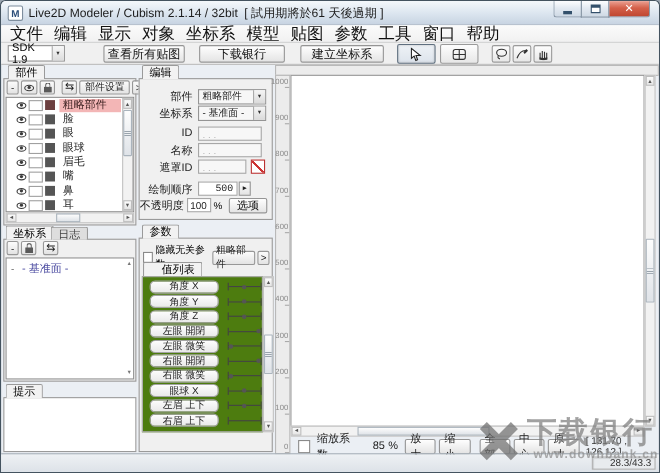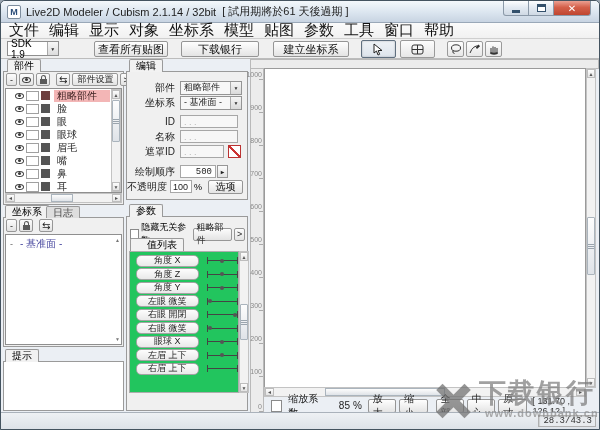--- a/index.html
+++ b/index.html
@@ -117,21 +117,21 @@
   .rtick::after { content:""; position:absolute; right:-1px; top:8px; width:4px; height:1px; background:#aaa; }
   .canvas { position:absolute; background:#fff; border:1px solid #9a9a9a; }
   .btoolbar { position:absolute; display:flex; align-items:center; font-size:10px; color:#222; }
   .bt-btn { height:14px; background:linear-gradient(#fefefe,#e4e4e4); border:1px solid #959595; border-radius:2px;
     font-size:10px; display:flex; align-items:center; justify-content:center; padding:0 4px; margin-left:3px; }
 
   
   .statusbar { position:absolute; left:0; right:0; bottom:0; height:17px; background:linear-gradient(#eef1f4,#dde2e8);
     border-top:1px solid #aab2bb; }
   .mem-box { position:absolute; right:3px; top:2px; width:58px; height:12px; border:1px solid #b0b0b0; background:#e8ebee;
-    font-size:9px; color:#333; display:flex; align-items:center; justify-content:flex-end; padding-right:3px; box-shadow:inset 1px 1px 1px rgba(0,0,0,.12);font-family:Liberation Mono, monospace; }
+    font-size:9px; color:#333; display:flex; align-items:center; justify-content:flex-end; padding-right:3px; box-shadow:inset 1px 1px 1px rgba(0,0,0,.12); }
 
   
   .watermark { position:absolute; left:432px; top:372px; width:166px; height:52px; pointer-events:none; opacity:.72; z-index:9; }
   .wm-x { position:absolute; left:2px; top:10px; width:36px; height:36px; }
   .wm-x::before, .wm-x::after { content:""; position:absolute; left:14px; top:-2px; width:9px; height:40px; background:#6f6f6f; }
   .wm-x::before { transform:rotate(45deg); } .wm-x::after { transform:rotate(-45deg); }
   .wm-name { position:absolute; left:46px; top:2px; font-size:27px; font-weight:bold; color:#7d7d7d; letter-spacing:2px; white-space:nowrap; }
   .wm-url { position:absolute; left:52px; top:34px; font-size:11px; font-weight:bold; color:#8d8d8d; letter-spacing:1px; white-space:nowrap; }
 </style>
 </head>
@@ -369,37 +369,43 @@
 
   <div class="tab" style="left:128px;top:203px;">参数</div>
   <div class="panel-box" style="left:125px;top:215px;width:122px;height:195px;">
     <div style="position:absolute;top:4px;left:3px;display:flex;align-items:center;">
       <span class="checkbox"></span>
       <span style="font-size:9px;margin-left:2px;">隐藏无关参数</span>
       <div class="mini-btn" style="margin-left:3px;font-size:9px;">粗略部件</div>
       <div class="mini-btn" style="min-width:10px;">&gt;</div>
     </div>
     <div class="tab" style="left:3px;top:21px;position:absolute;padding-left:16px;">值列表</div>
-    <div style="position:absolute;left:2px;top:34px;width:110px;height:142px;border:1px solid #adadad;background:#22c55e;overflow:hidden;padding-top:2px;">
+    <div style="position:absolute;left:2px;top:34px;width:110px;height:142px;border:1px solid #adadad;background:#4d7c0f;overflow:hidden;padding-top:2px;">
       <div class="prow">
         <div class="pname">角度 X</div>
         <div class="pslider">
             <span class="pmark" data-pos="center"></span>
           </div>
       </div>
       <div class="prow">
+        <div class="pname">角度 Y</div>
+        <div class="pslider">
+            <span class="pmark" data-pos="center"></span>
+          </div>
+      </div>
+      <div class="prow">
         <div class="pname">角度 Z</div>
         <div class="pslider">
             <span class="pmark" data-pos="center"></span>
           </div>
       </div>
       <div class="prow">
-        <div class="pname">角度 Y</div>
-        <div class="pslider">
-            <span class="pmark" data-pos="center"></span>
+        <div class="pname">左眼 開閉</div>
+        <div class="pslider">
+            <span class="pmark" data-pos="right"></span>
           </div>
       </div>
       <div class="prow">
         <div class="pname">左眼 微笑</div>
         <div class="pslider">
             <span class="pmark" data-pos="left"></span>
           </div>
       </div>
       <div class="prow">
         <div class="pname">右眼 開閉</div>

